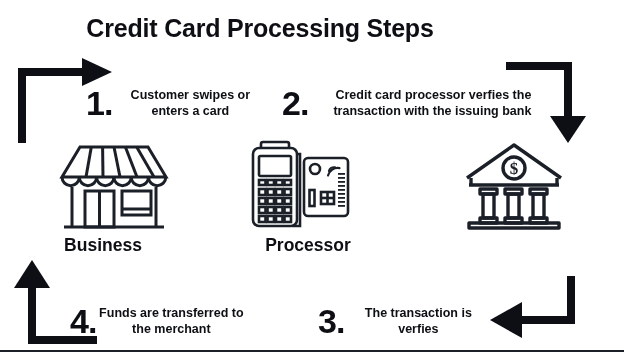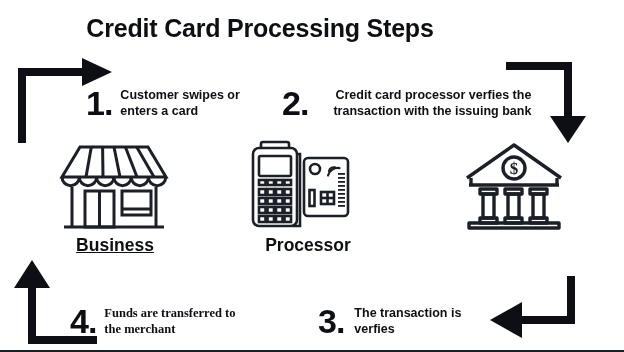--- a/index.html
+++ b/index.html
@@ -43,45 +43,45 @@
     color: #0d0f14;
     line-height: 1;
     letter-spacing: -1px;
     white-space: nowrap;
   }
   .step-text {
     font-size: 12.5px;
     font-weight: bold;
     color: #0d0f14;
     line-height: 1.32;
-    text-align: left;
+    text-align: center;
   }
 
   #step1 { left: 86px;  top: 86px;  width: 180px; }
   #step1 .step-text { margin-left: 8px; width: 140px; }
 
   #step2 { left: 282px; top: 86px;  width: 260px; }
   #step2 .step-text { margin-left: 8px; width: 215px; text-align: right; }
 
   #step4 { left: 70px;  top: 304px; width: 210px; }
-  #step4 .step-text { margin-left: 8px; width: 150px; font-family: Liberation Serif, serif; }
+  #step4 .step-text { width: 150px; }
 
   #step3 { left: 318px; top: 304px; width: 200px; }
   #step3 .step-text { margin-left: 10px; width: 128px; }
 
   
   .node-label {
     position: absolute;
     font-size: 17.5px;
     font-weight: bold;
     color: #0d0f14;
     text-align: center;
     white-space: nowrap;
   }
-  #label-business { left: 45px;  top: 235px; width: 140px; text-decoration: underline; }
+  #label-business { left: 33px;  top: 235px; width: 140px; }
   #label-processor{ left: 238px; top: 235px; width: 140px; }
   #label-bank     { left: 440px; top: 235px; width: 160px; }
 
   
   .icon-wrap { position: absolute; }
   #icon-business  { left: 58px;  top: 143px; }
   #icon-processor { left: 248px; top: 140px; }
   #icon-bank      { left: 463px; top: 140px; }
 
   

